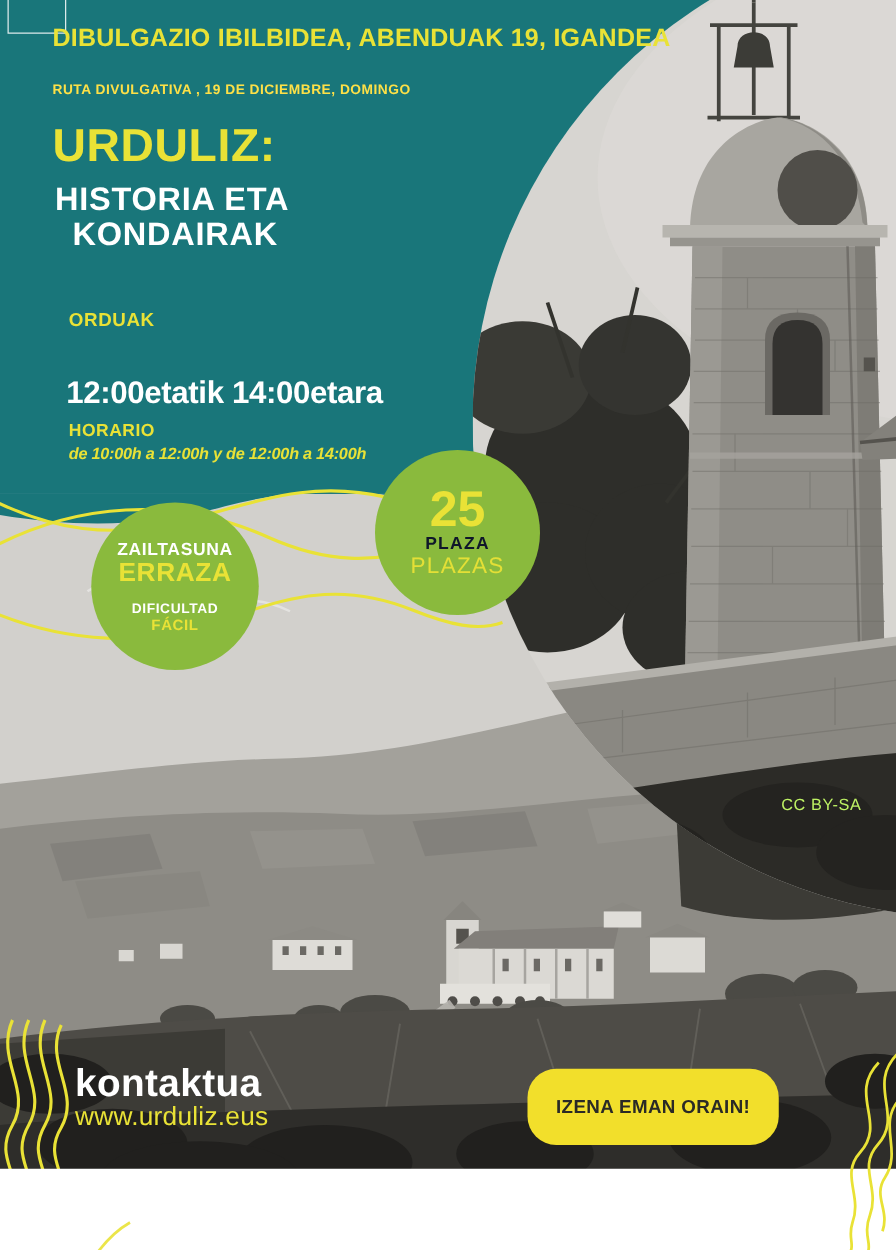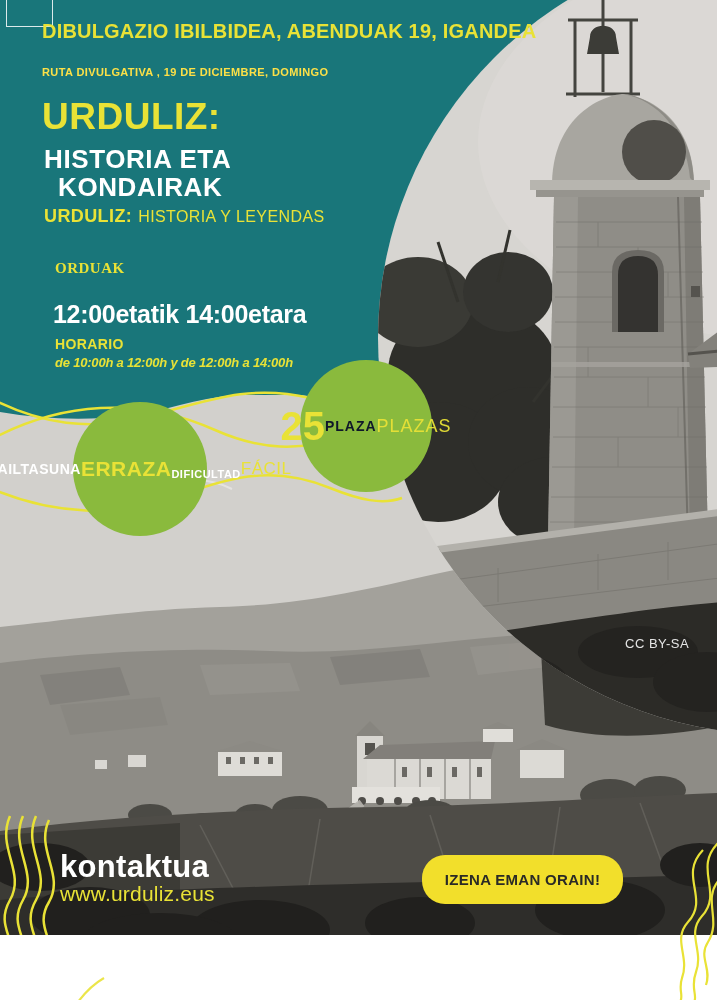--- a/index.html
+++ b/index.html
@@ -26,45 +26,45 @@
   
   .txt{position:absolute;z-index:8;white-space:nowrap;}
   .t1{left:42px;top:20px;font-size:20px;font-weight:600;color:var(--yellow);letter-spacing:.2px;}
   .t2{left:42px;top:50px;font-size:11px;font-weight:700;color:#fde047;letter-spacing:.4px;margin-top:16px;}
   .title-main{left:42px;top:96px;font-size:37px;font-weight:800;color:var(--yellow);letter-spacing:.5px;}
   .title-l1{left:44px;top:144px;font-size:26px;font-weight:800;color:#fff;letter-spacing:.6px;}
   .title-l2{left:58px;top:172px;font-size:26px;font-weight:800;color:#fff;letter-spacing:.6px;}
   .title-es{left:44px;top:206px;color:var(--yellow);}
   .title-es .p1{font-size:18px;font-weight:700;letter-spacing:.4px;}
   .title-es .p2{font-size:16px;font-weight:500;letter-spacing:.4px;margin-left:6px;}
-  .orduak{left:55px;top:260px;font-size:15px;font-weight:800;color:var(--yellow);letter-spacing:.5px;font-family:Liberation Serif, serif;}
+  .orduak{left:55px;top:248px;font-size:15px;font-weight:800;color:var(--yellow);letter-spacing:.5px;}
   .slot1{left:53px;top:268px;font-size:25px;font-weight:800;color:#fff;letter-spacing:-.3px;}
   .slot2{left:53px;top:300px;font-size:25px;font-weight:800;color:#fff;letter-spacing:-.3px;}
   .horario{left:55px;top:336px;font-size:14px;font-weight:800;color:var(--yellow);letter-spacing:.4px;}
   .slots-es{left:55px;top:355px;font-size:13px;font-weight:800;color:var(--yellow);letter-spacing:-.2px;font-style:italic;}
 
   
-  .badge{position:absolute;border-radius:50%;background:var(--green);z-index:7;display:flex;flex-direction:row;align-items:center;justify-content:center;text-align:center;}
+  .badge{position:absolute;border-radius:50%;background:var(--green);z-index:7;display:flex;flex-direction:column;align-items:center;justify-content:center;text-align:center;}
   .badge-diff{left:73px;top:402px;width:134px;height:134px;}
   .badge-diff .l1{font-size:14px;font-weight:800;color:#fff;letter-spacing:.5px;}
   .badge-diff .l2{font-size:21px;font-weight:800;color:var(--yellow);letter-spacing:.5px;}
   .badge-diff .l3{font-size:11px;font-weight:800;color:#fff;letter-spacing:.5px;margin-top:10px;}
-  .badge-diff .l4{font-size:17px;font-weight:400;color:var(--yellow);letter-spacing:.5px;}
+  .badge-diff .l4{font-size:12px;font-weight:700;color:var(--yellow);letter-spacing:.5px;}
   .badge-cap{left:300px;top:360px;width:132px;height:132px;}
   .badge-cap .n{font-size:40px;font-weight:800;color:var(--yellow);line-height:.9;}
   .badge-cap .l1{font-size:14px;font-weight:800;color:#0f172a;letter-spacing:1px;}
   .badge-cap .l2{font-size:18px;font-weight:400;color:var(--yellow);letter-spacing:1px;opacity:.95;}
 
-  .cc{position:absolute;left:625px;top:636px;font-size:13px;color:#e5e5e5;letter-spacing:.5px;z-index:6;}
+  .cc{position:absolute;left:625px;top:636px;font-size:13px;color:#bef264;letter-spacing:.5px;z-index:6;}
 
   
   .contact{position:absolute;left:60px;top:851px;z-index:8;line-height:1;}
   .contact .k{font-size:31px;font-weight:800;color:#fff;letter-spacing:.3px;}
   .contact .u{font-size:21px;font-weight:400;color:var(--yellow);margin-top:1px;letter-spacing:.2px;}
-  .btn{position:absolute;left:422px;top:855px;width:201px;height:49px;border-radius:23px;background:var(--btn-yellow);color:#2a2a26;font-size:15px;font-weight:800;letter-spacing:.3px;display:flex;align-items:center;justify-content:center;z-index:8;border:none;cursor:pointer;font-family:"Liberation Sans",sans-serif;}
+  .btn{position:absolute;left:422px;top:855px;width:201px;height:61px;border-radius:23px;background:var(--btn-yellow);color:#2a2a26;font-size:15px;font-weight:800;letter-spacing:.3px;display:flex;align-items:center;justify-content:center;z-index:8;border:none;cursor:pointer;font-family:"Liberation Sans",sans-serif;}
 
   
   .footer{position:absolute;left:0;top:935px;width:717px;height:65px;background:#fff;z-index:10;}
 
   .waves-corner{position:absolute;inset:0;z-index:20;pointer-events:none;}
 </style>
 </head>
 <body>
 
 <div class="poster">
@@ -266,23 +266,20 @@
     </svg>
   </div>
 
   <div class="cropmark"></div>
 
   <div class="txt t1">DIBULGAZIO IBILBIDEA, ABENDUAK 19, IGANDEA</div>
   <div class="txt t2">RUTA DIVULGATIVA , 19  DE DICIEMBRE, DOMINGO</div>
   <div class="txt title-main">URDULIZ:</div>
   <div class="txt title-l2">KONDAIRAK</div>
   <div class="txt title-l1">HISTORIA ETA</div>
-  <div class="txt title-es">
-    <span class="p1">URDULIZ:</span><span class="p2">HISTORIA Y LEYENDAS</span>
-  </div>
   <div class="txt orduak">ORDUAK</div>
   <div class="txt slot2">12:00etatik  14:00etara</div>
   <div class="txt horario">HORARIO</div>
   <div class="txt slots-es">de 10:00h a 12:00h  y  de 12:00h a 14:00h</div>
 
   <div class="badge badge-diff">
     <div class="l1">ZAILTASUNA</div>
     <div class="l2">ERRAZA</div>
     <div class="l3">DIFICULTAD</div>
     <div class="l4">FÁCIL</div>

